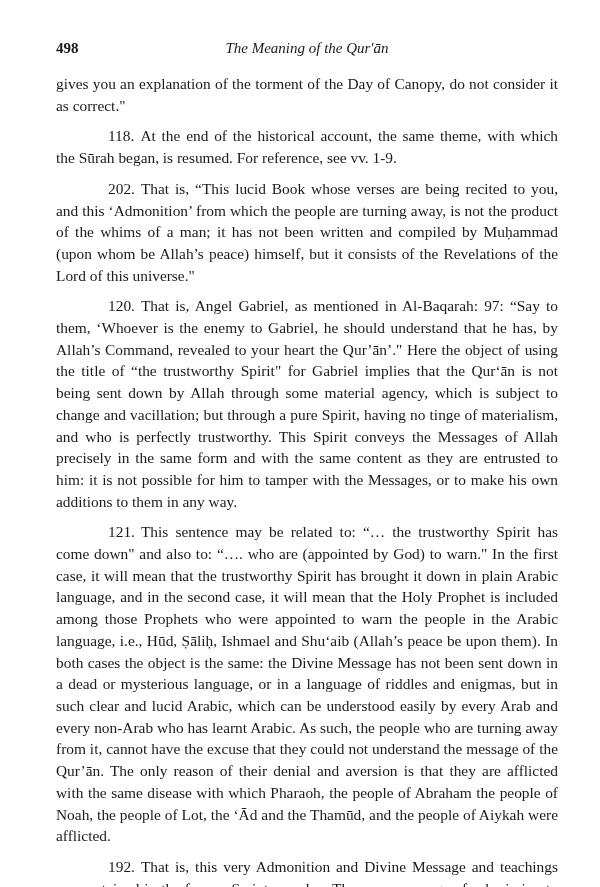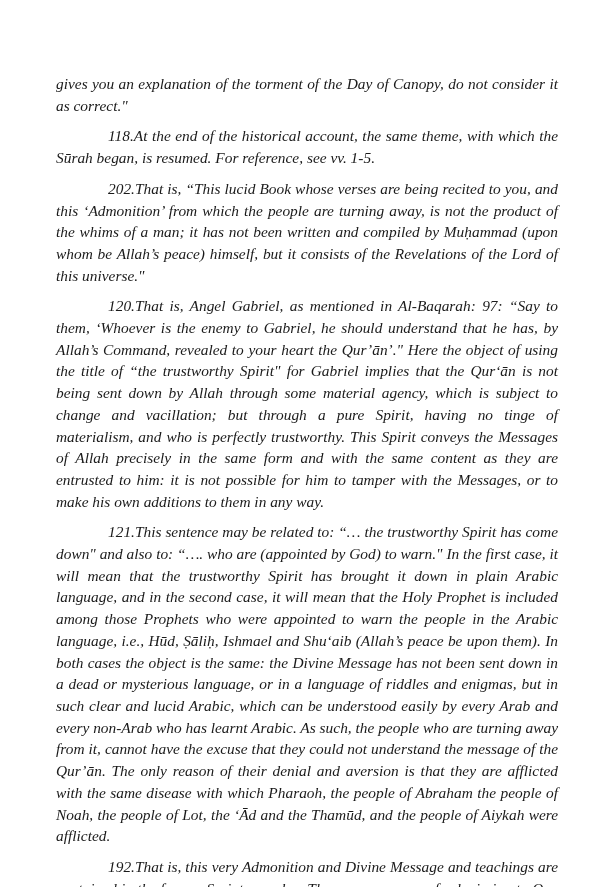--- a/index.html
+++ b/index.html
@@ -15,37 +15,41 @@
     position: absolute; left: 0; top: 0; font-weight: bold; font-size: 15px;
   }
   .running-title {
     position: absolute; left: 0; right: 0; top: 0; text-align: center;
     font-style: italic; font-size: 15px;
   }
   .body {
     position: absolute; top: 73px; left: 56px; width: 502px;
     font-size: 15.4px; line-height: 21.7px; text-align: justify;
   }
-  .para { margin: 0 0 9px 0; font-style: italic; }
+  .para { margin: 0 0 9px 0; }
   .para.cont { text-indent: 0; }
   .para.note { text-indent: 52px; }
-  .note-num { }
+  .note-num { margin-right: 6px; }
 </style>
 </head>
 <body>
 
 <div class="page">
+  <div class="header">
+    <span class="page-number">498</span>
+    <div class="running-title">The Meaning of the Qur'ān</div>
+  </div>
 
   <div class="body">
     <p class="para cont">
       <span>gives you an explanation of the torment of the Day of Canopy, do not consider it as correct."</span>
     </p>
 
     <p class="para note">
-      <span class="note-num">118.</span><span>At the end of the historical account, the same theme, with which the Sūrah began, is resumed. For reference, see vv. 1-5.</span>
+      <span class="note-num">118.</span><span>At the end of the historical account, the same theme, with which the Sūrah began, is resumed. For reference, see vv. 1-9.</span>
     </p>
 
     <p class="para note">
       <span class="note-num">202.</span><span>That is, “This lucid Book whose verses are being recited to you, and this ‘Admonition’ from which the people are turning away, is not the product of the whims of a man; it has not been written and compiled by Muḥammad (upon whom be Allah’s peace) himself, but it consists of the Revelations of the Lord of this universe."</span>
     </p>
 
     <p class="para note">
       <span class="note-num">120.</span><span>That is, Angel Gabriel, as mentioned in Al-Baqarah: 97: “Say to them, ‘Whoever is the enemy to Gabriel, he should understand that he has, by Allah’s Command, revealed to your heart the Qur’ān’." Here the object of using the title of “the trustworthy Spirit" for Gabriel implies that the Qur‘ān is not being sent down by Allah through some material agency, which is subject to change and vacillation; but through a pure Spirit, having no tinge of materialism, and who is perfectly trustworthy. This Spirit conveys the Messages of Allah precisely in the same form and with the same content as they are entrusted to him: it is not possible for him to tamper with the Messages, or to make his own additions to them in any way.</span>
     </p>
 

